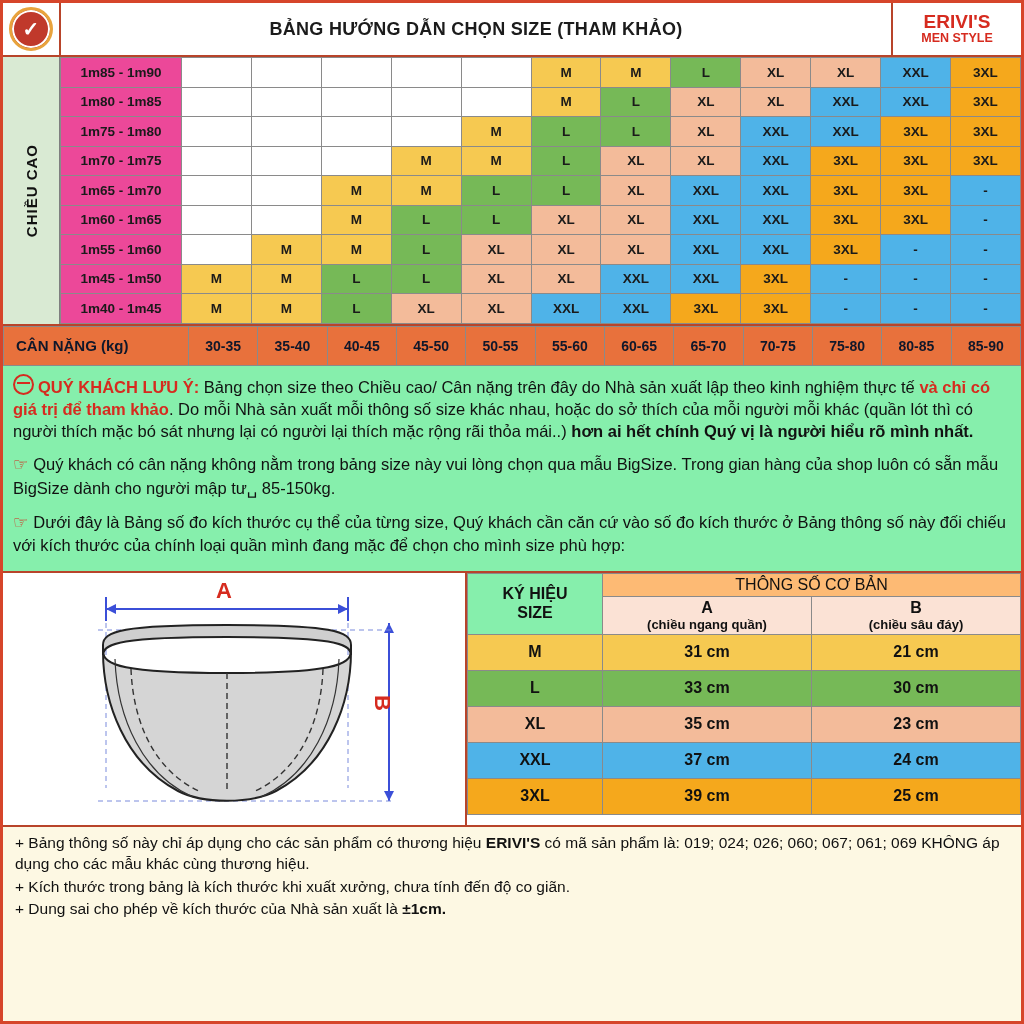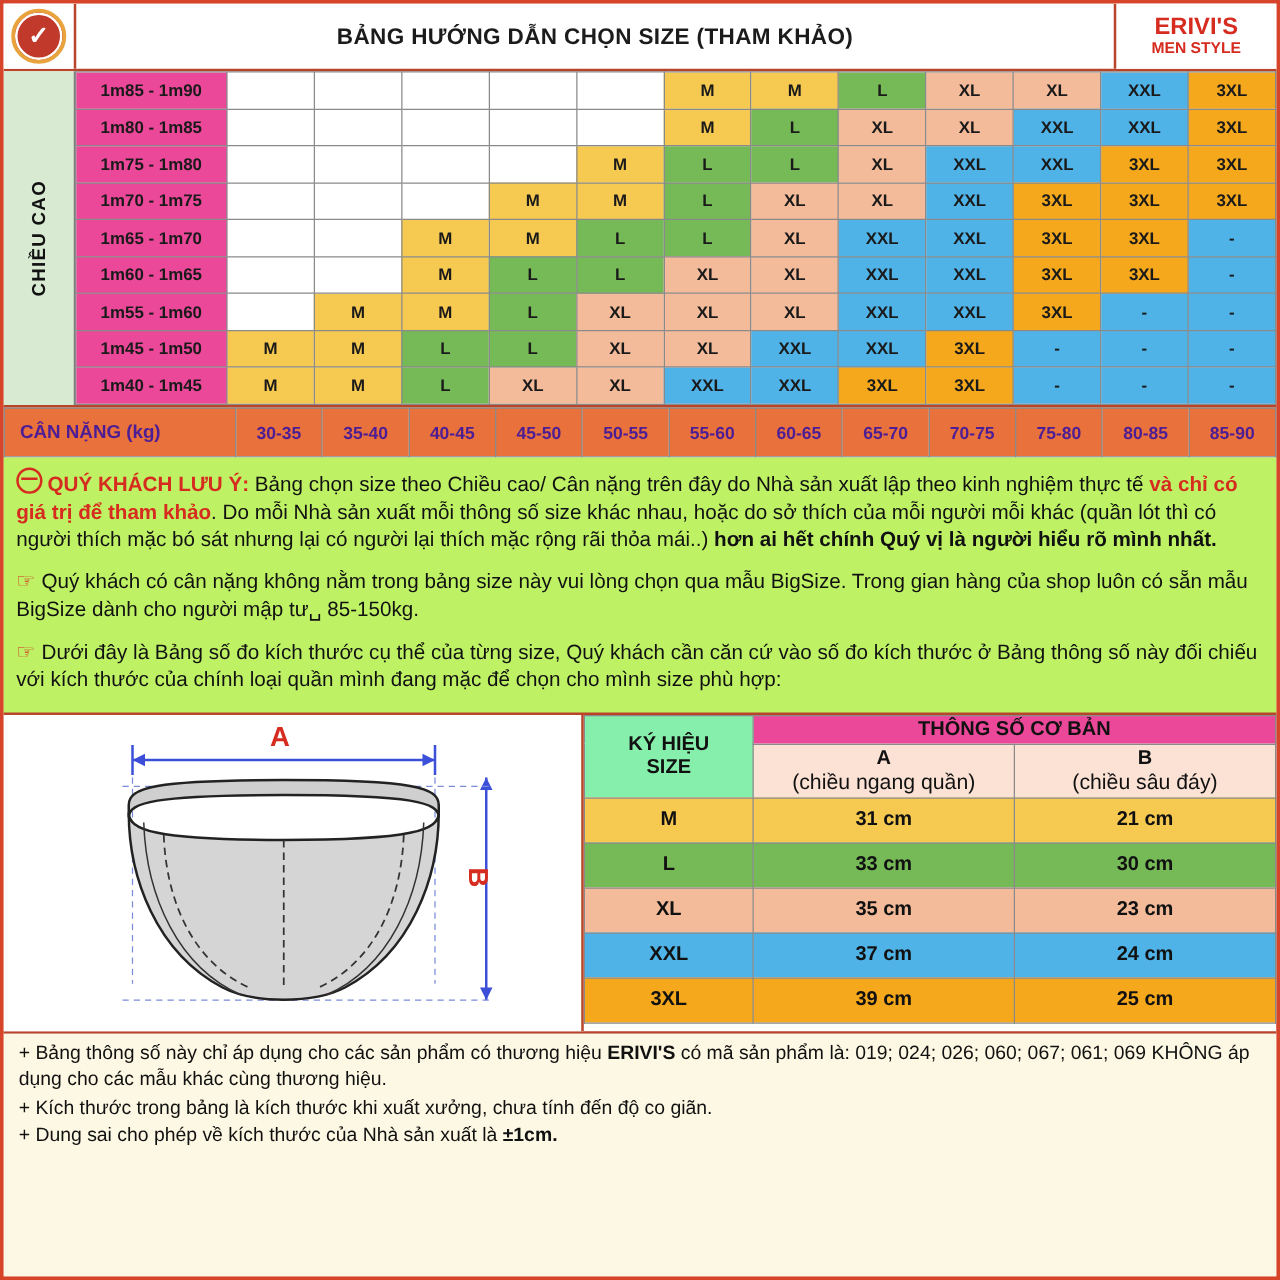--- a/index.html
+++ b/index.html
@@ -85,28 +85,28 @@
   .l{background:#76b957;}
   .xl{background:#f3bb9a;}
   .xxl{background:#4fb3e8;}
   .xxxl{background:#f5a81c;}
   .dash{background:#4fb3e8;}
 
   
   table.weight{border-collapse:collapse;width:100%;table-layout:fixed;}
   table.weight td{
     border:1px solid #8a8a8a;
-    height:36px;text-align:center;font-size:14px;font-weight:bold;color:#4c1d95;
+    height:36px;text-align:center;font-size:14px;font-weight:bold;color:#0f172a;
     background:#e8713c;
   }
   table.weight td.wlabel{width:171px;text-align:left;padding-left:12px;font-size:15px;}
 
   
   .notes{
-    background:#bef264;
+    background:#86efac;
     border-bottom:2px solid #b8442a;
     padding:8px 10px 10px 10px;
     font-size:16.5px;line-height:1.35;color:#111;
   }
   .note-p{margin:0 0 4px 0;}
   .note-p.second,.note-p.third{margin-top:11px;}
   .minus-icon{
     display:inline-block;width:17px;height:17px;border:2px solid #d62b1f;border-radius:50%;
     position:relative;vertical-align:-2px;margin-right:4px;
   }
@@ -121,23 +121,23 @@
   .bottom{display:flex;border-bottom:2px solid #b8442a;}
   .diagram{
     width:462px;background:#ffffff;border-right:2px solid #b8442a;
     position:relative;
   }
   .spec{flex:1;}
   table.spec-t{border-collapse:collapse;width:100%;table-layout:fixed;}
   table.spec-t td,table.spec-t th{
     border:1px solid #8a8a8a;text-align:center;font-size:16px;color:#111;padding:2px 0;
   }
-  .spec-head{background:#ec4899;font-weight:bold;font-size:19px;}
+  .spec-head{background:#fdba74;font-weight:normal;font-size:19px;}
   .spec-sub{background:#fbe2d5;font-weight:bold;font-size:16px;}
-  .spec-sub small{display:block;font-weight:normal;font-size:17px;}
+  .spec-sub small{display:block;font-weight:bold;font-size:13px;}
   .spec-key{background:#86efac;font-weight:bold;font-size:16px;line-height:1.15;}
   .row-m td{background:#f6c951;font-weight:bold;height:31px;font-size:17px;}
   .row-l td{background:#76b957;font-weight:bold;height:31px;font-size:17px;}
   .row-xl td{background:#f3bb9a;font-weight:bold;height:31px;font-size:17px;}
   .row-xxl td{background:#4fb3e8;font-weight:bold;height:31px;font-size:17px;}
   .row-xxxl td{background:#f5a81c;font-weight:bold;height:31px;font-size:17px;}
   .size-col{width:134px;}
 
   
   .footer{

